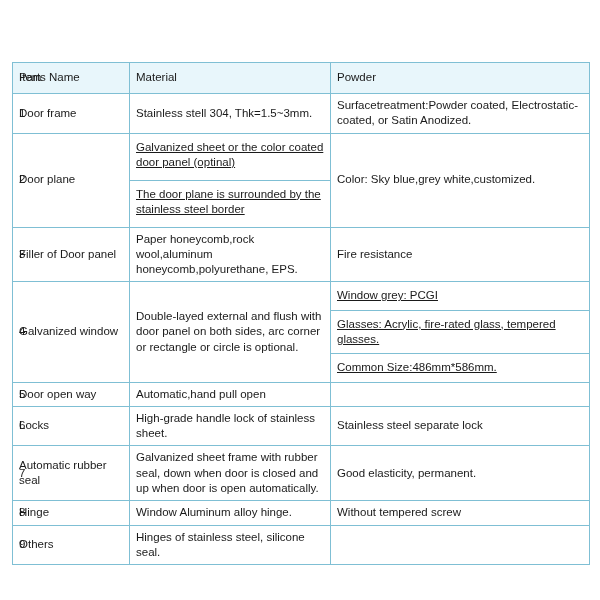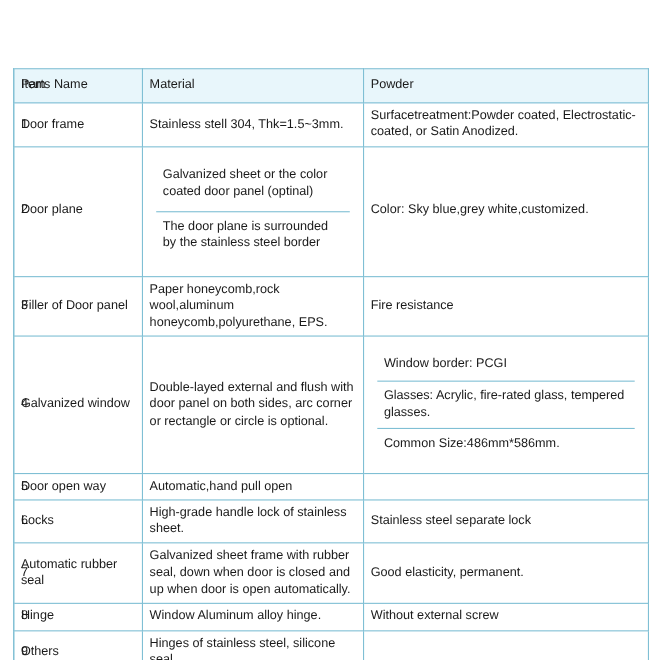--- a/index.html
+++ b/index.html
@@ -40,21 +40,22 @@
   td.col-item {
     text-align: center;
     width: 38px;
   }
   .col-parts { width: 104px; }
   .col-mat  { width: 188px; }
   .col-rem  { width: 246px; }
 
   
   .stack {
-    padding: 12px !important;
+    padding: 0 !important;
+    text-decoration: underline;
   }
   .stack > div {
     padding: 6px 6px;
     border-bottom: 1px solid #7fbfd4;
     line-height: 1.33;
   }
   .stack > div:last-child {
     border-bottom: none;
   }
   .tall { height: 34px; }
@@ -96,21 +97,21 @@
         <td class="col-parts">Filler of Door panel</td>
         <td class="col-mat">Paper honeycomb,rock wool,aluminum honeycomb,polyurethane, EPS.</td>
         <td class="col-rem">Fire resistance</td>
       </tr>
 
       <tr>
         <td class="col-item">4</td>
         <td class="col-parts">Galvanized window</td>
         <td class="col-mat">Double-layed external and flush with door panel on both sides, arc corner or rectangle or circle is optional.</td>
         <td class="col-rem stack">
-          <div>Window border: PCGI</div>
+          <div>Window grey: PCGI</div>
           <div>Glasses: Acrylic, fire-rated glass,   tempered glasses.</div>
           <div>Common Size:486mm*586mm.</div>
         </td>
       </tr>
 
       <tr>
         <td class="col-item">5</td>
         <td class="col-parts">Door open way</td>
         <td class="col-mat">Automatic,hand pull open</td>
         <td class="col-rem"></td>
@@ -127,21 +128,21 @@
         <td class="col-item">7</td>
         <td class="col-parts">Automatic rubber seal</td>
         <td class="col-mat">Galvanized sheet frame with rubber seal, down when door is closed and up when door is open automatically.</td>
         <td class="col-rem">Good elasticity, permanent.</td>
       </tr>
 
       <tr>
         <td class="col-item">8</td>
         <td class="col-parts">Hinge</td>
         <td class="col-mat">Window Aluminum alloy hinge.</td>
-        <td class="col-rem">Without external screw</td>
+        <td class="col-rem">Without tempered screw</td>
       </tr>
 
       <tr>
         <td class="col-item">9</td>
         <td class="col-parts">Others</td>
         <td class="col-mat">Hinges of stainless steel, silicone seal.</td>
         <td class="col-rem"></td>
       </tr>
 
     </tbody>

